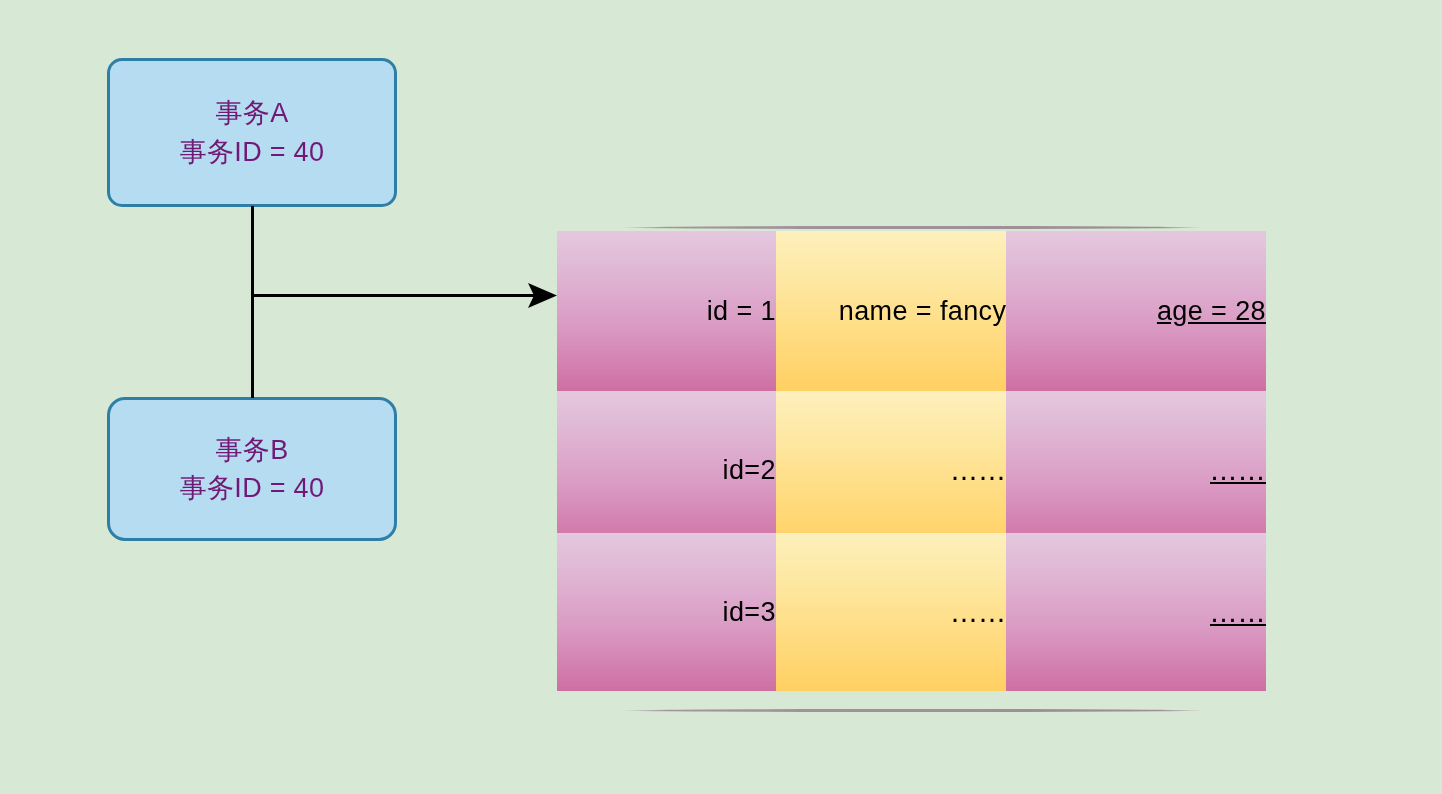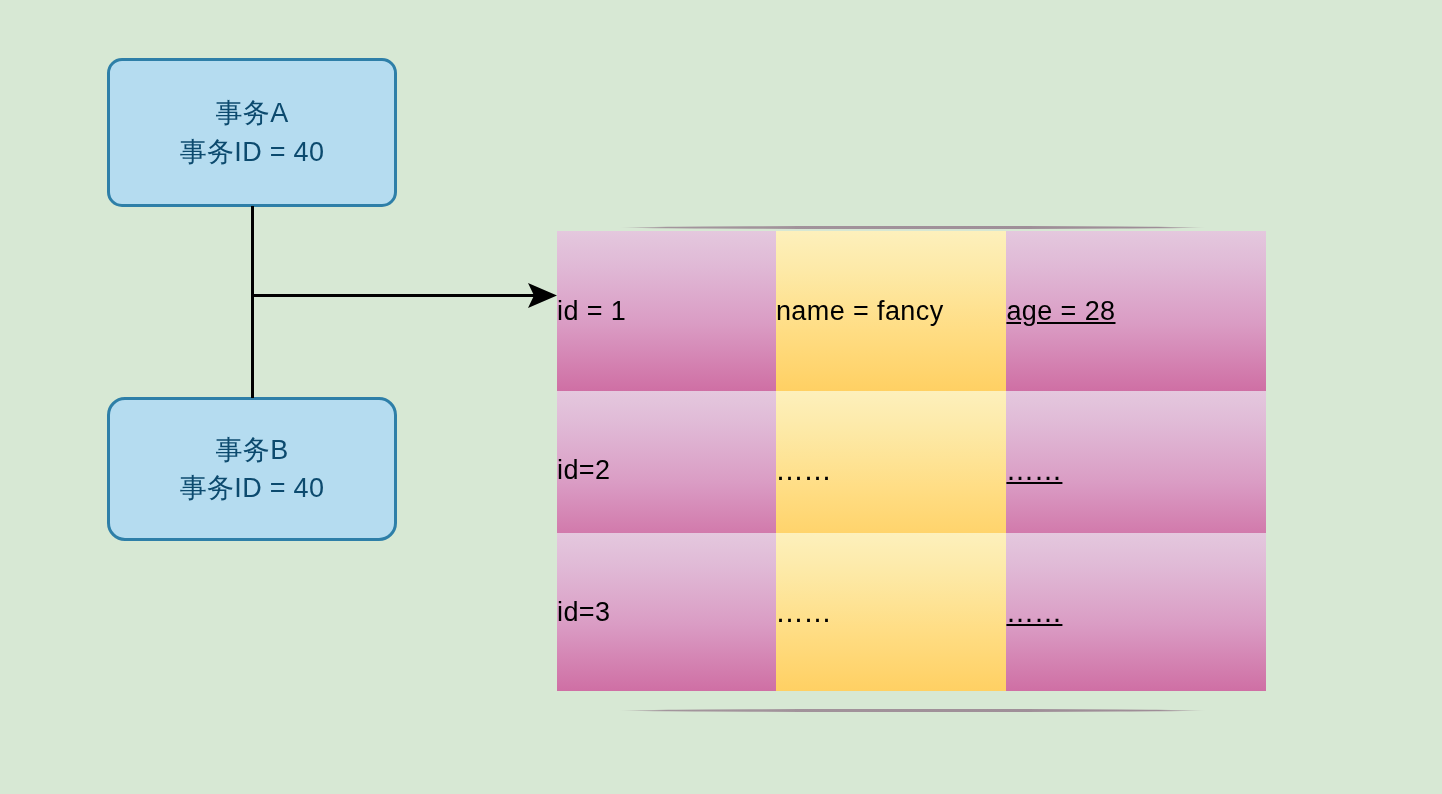--- a/index.html
+++ b/index.html
@@ -24,21 +24,21 @@
   .txn-box {
     position: absolute;
     box-sizing: border-box;
     background: #b5dcf0;
     border: 3px solid #2e7fa8;
     border-radius: 15px;
     display: flex;
     flex-direction: column;
     align-items: center;
     justify-content: center;
-    color: #0c4a6e;
+    color: #701a75;
     font-size: 27px;
     line-height: 1.42;
     letter-spacing: 0.3px;
     white-space: nowrap;
   }
   #txn-a { left: 107px; top: 58px;  width: 290px; height: 149px; }
   #txn-b { left: 107px; top: 397px; width: 290px; height: 144px; border-radius: 18px; }
   .txn-line { display: block; }
 
   
@@ -81,21 +81,21 @@
     display: flex;
   }
   #row-1 { top: 0px;   height: 160px; }
   #row-2 { top: 160px; height: 158px; }
   #row-3 { top: 302px; height: 158px; }
 
   .tbl-cell {
     position: relative;
     display: flex;
     align-items: center;
-    justify-content: flex-start;
+    justify-content: flex-end;
     color: #000000;
     font-size: 27px;
     letter-spacing: 0.4px;
     white-space: nowrap;
     overflow: hidden;
   }
   .cell-id   { width: 226px; }
   .cell-name { width: 238px; }
   .cell-age  { width: 268px; text-decoration: underline; }
 

